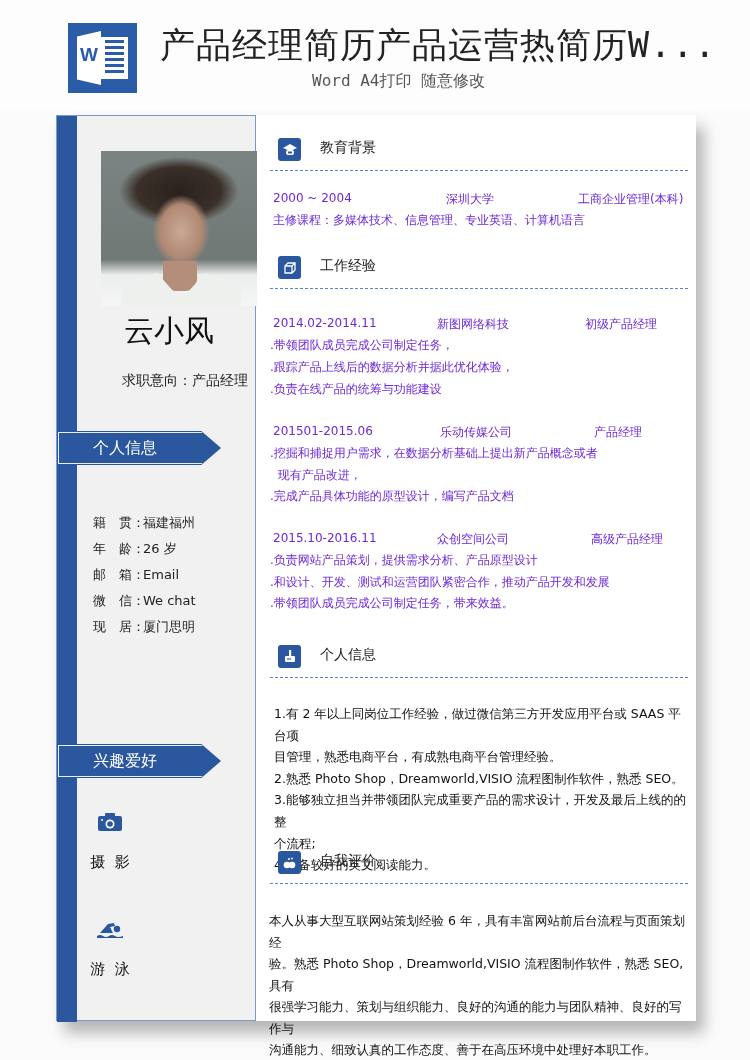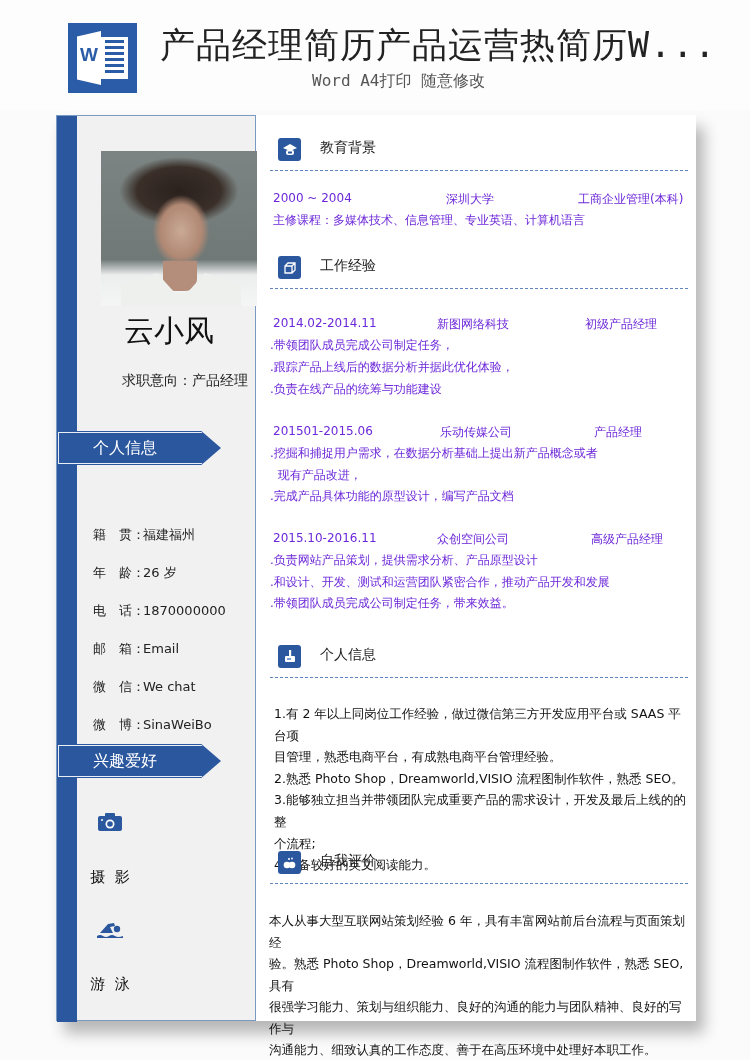--- a/index.html
+++ b/index.html
@@ -37,27 +37,27 @@
   .name { position:absolute; left:24px; width:176px; top:195px; text-align:center; font-size:30px; color:#111; }
   .job { position:absolute; left:40px; width:176px; top:256px; text-align:center; font-size:14px; color:#222; }
 
   .banner { position:absolute; left:0; width:164px; height:34px; background:#2b579e;
      clip-path:polygon(0 0,88% 0,100% 50%,88% 100%,0 100%); }
   .banner .inner { position:absolute; left:1px; top:1px; right:0; bottom:1px; border:1px solid #e8eef6;
      border-right:none; clip-path:polygon(0 0,88% 0,100% 50%,88% 100%,0 100%); }
   .banner span { position:absolute; left:36px; top:7px; color:#fff; font-size:16px; }
 
   .info { position:absolute; left:36px; top:397px; font-size:13px; color:#222; }
-  .info .row { height:26px; line-height:20px; white-space:nowrap;margin-top:12px; }
+  .info .row { height:26px; line-height:20px; white-space:nowrap; }
   .info .lbl { display:inline-block; width:50px; letter-spacing:0; }
   .info .lbl b { font-weight:normal; display:inline-block; width:26px; }
 
   .hobby { position:absolute; width:80px; text-align:center; }
   .hobby .ico { height:24px; display:flex; justify-content:center; align-items:center; }
-  .hobby .lbl { margin-top:34px; font-size:15px; color:#111; }
+  .hobby .lbl { margin-top:19px; font-size:15px; color:#111; }
 
   
   .main { position:absolute; left:214px; top:0; width:418px; }
   .sec-h { position:absolute; left:0; width:418px; height:40px; }
   .sec-h .ico { position:absolute; left:8px; top:0; width:23px; height:23px; background:#2b579e; border-radius:3px;
      display:flex; align-items:center; justify-content:center; }
   .sec-h .t { position:absolute; left:50px; top:1px; font-size:14px; color:#222;text-align:center; }
   .sec-h .line { position:absolute; left:0; top:32px; width:418px; border-top:1px dashed #5f83bf; }
   .txt { position:absolute; left:3px; font-size:12px; color:#6d28d9; white-space:nowrap; }
   .para { position:absolute; left:0; width:418px; font-size:12.5px; color:#111; line-height:21.6px; }
@@ -94,24 +94,22 @@
     <div class="job">求职意向：产品经理</div>
 
     <div class="banner" style="top:315px;">
       <div class="inner"></div>
       <span>个人信息</span>
     </div>
 
     <div class="info">
       <div class="row"><span class="lbl"><b>籍</b><span>贯：</span></span><span>福建福州</span></div>
       <div class="row"><span class="lbl"><b>年</b><span>龄：</span></span><span>26 岁</span></div>
-      <div class="row"><span class="lbl"><b>电</b><span>话：</span></span><span>1870000000</span></div>
       <div class="row"><span class="lbl"><b>邮</b><span>箱：</span></span><span>Email</span></div>
       <div class="row"><span class="lbl"><b>微</b><span>信：</span></span><span>We chat</span></div>
-      <div class="row"><span class="lbl"><b>微</b><span>博：</span></span><span>SinaWeiBo</span></div>
       <div class="row"><span class="lbl"><b>现</b><span>居：</span></span><span>厦门思明</span></div>
     </div>
 
     <div class="banner" style="top:628px;">
       <div class="inner"></div>
       <span>兴趣爱好</span>
     </div>
 
     <div class="hobby" style="left:13px; top:694px;">
       <div class="ico">

